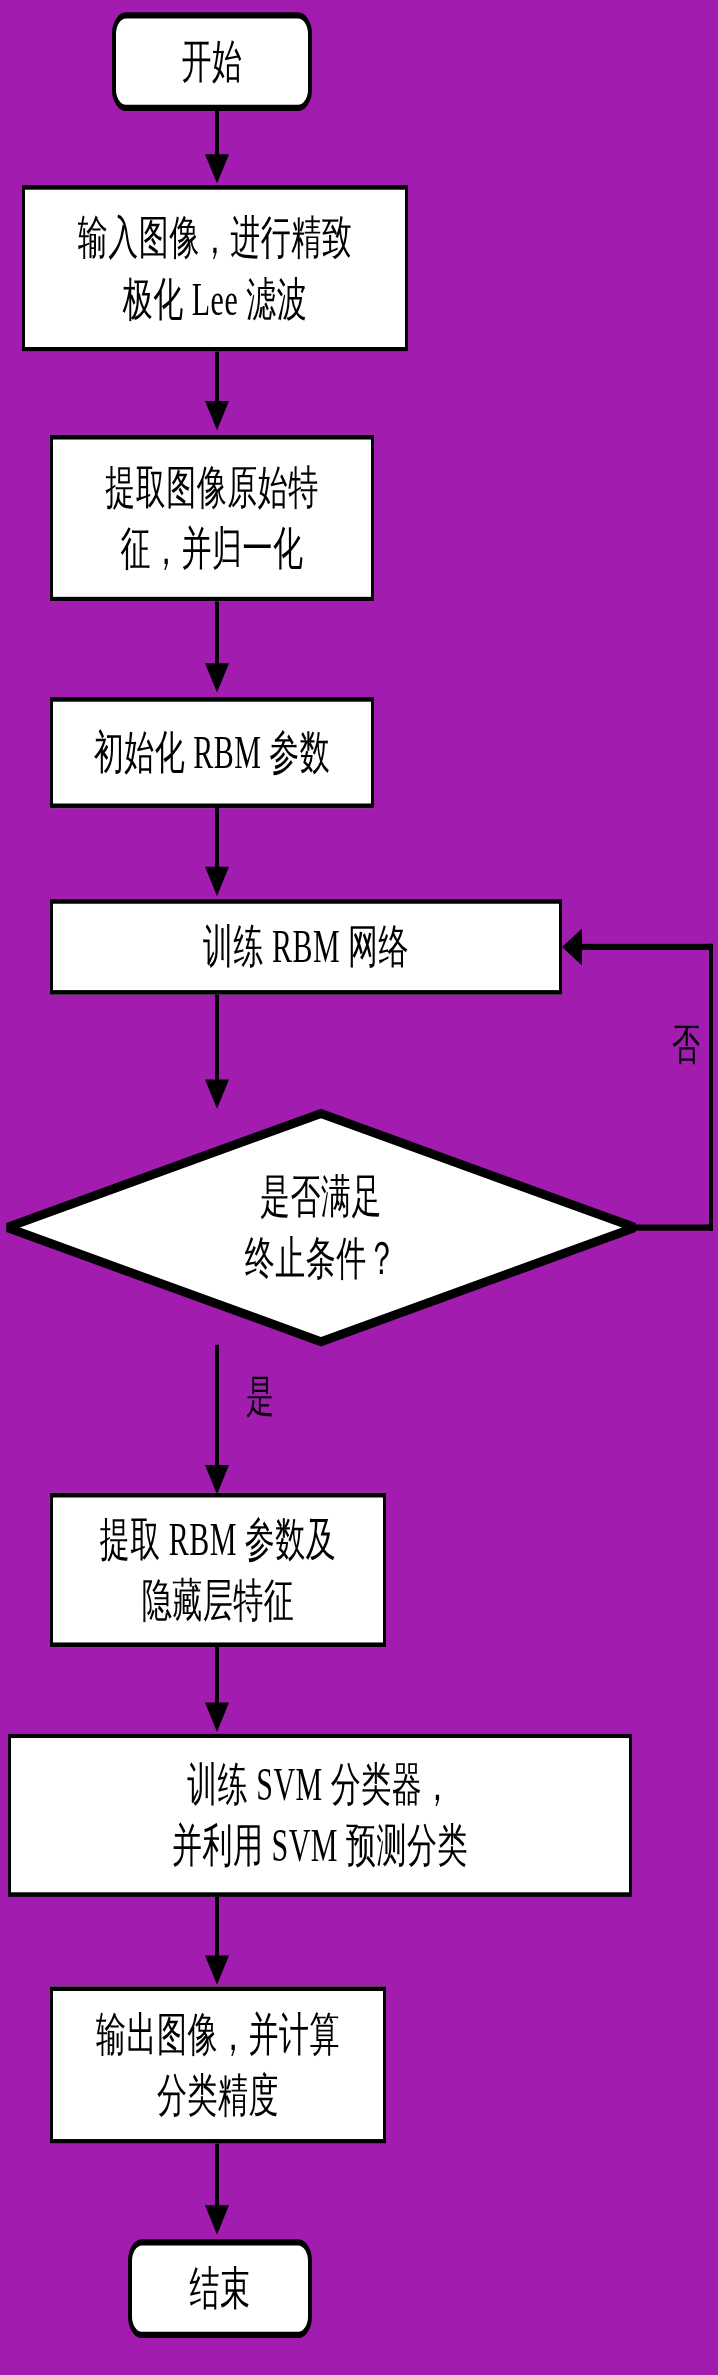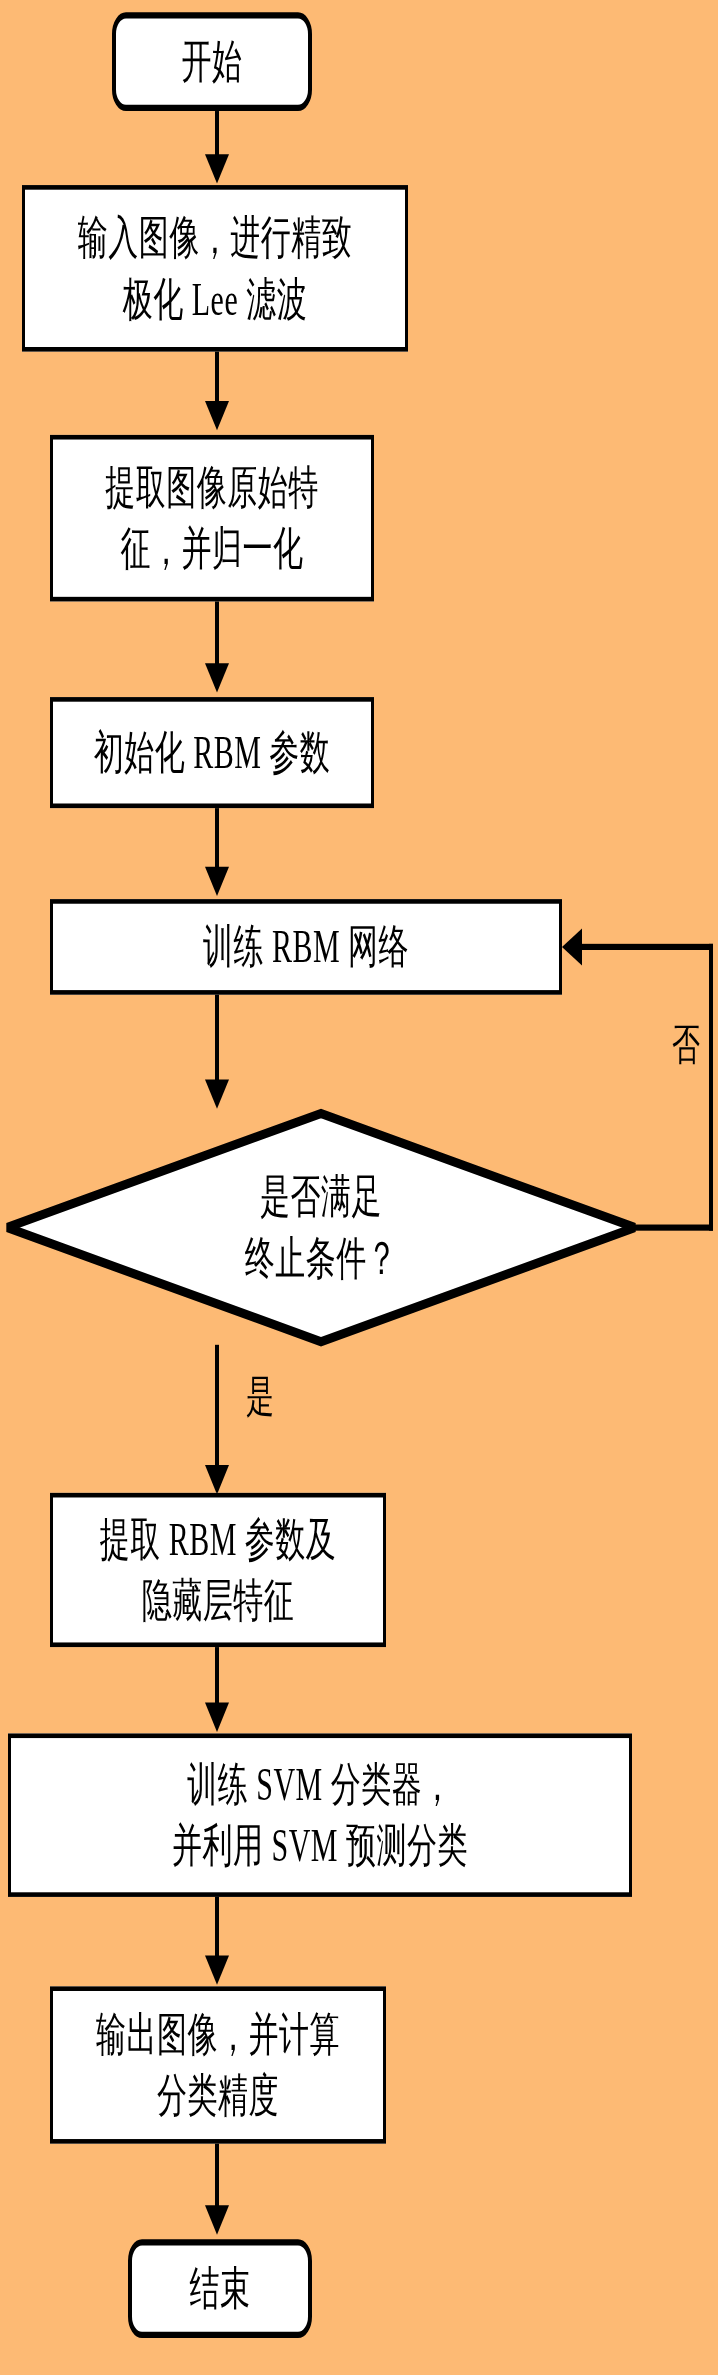--- a/index.html
+++ b/index.html
@@ -4,21 +4,21 @@
 <style>
   html,body{margin:0;padding:0;background:#ffffff;}
   body{
     font-family:"Liberation Serif","DejaVu Serif",serif;
     color:#000000;
   }
   #canvas{
     position:relative;
     width:718px;
     height:2375px;
-    background:#fdba74;
+    background:#a21caf;
     overflow:hidden;
   }
   .node{
     position:absolute;
     box-sizing:border-box;
     border:3px solid #000000;
     background:#ffffff;
     display:flex;
     align-items:center;
     justify-content:center;

